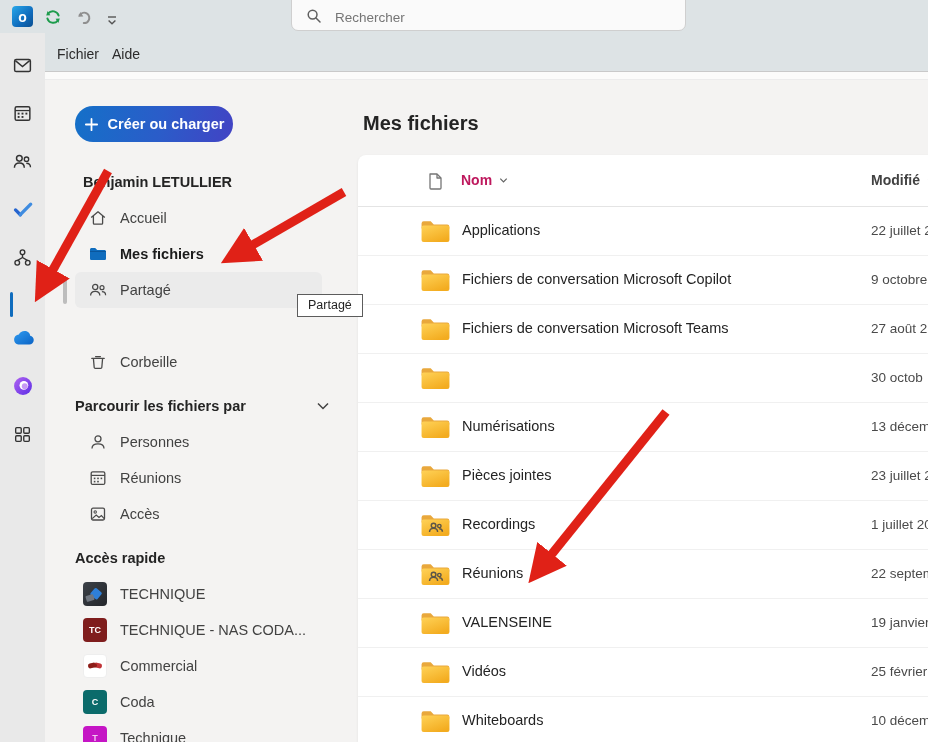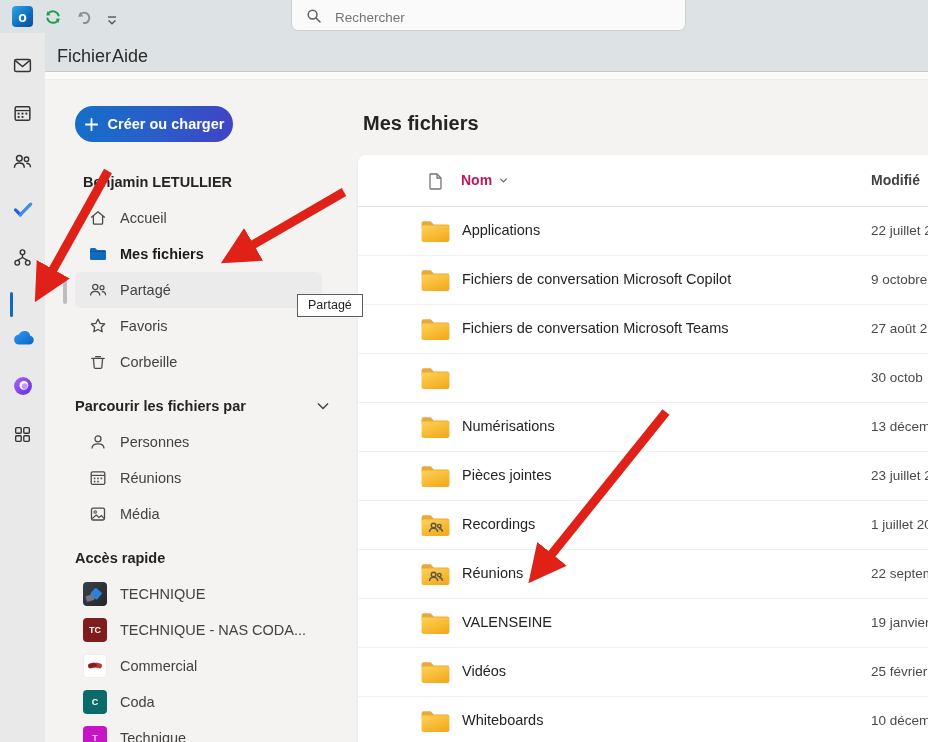--- a/index.html
+++ b/index.html
@@ -9,21 +9,21 @@
   
   .titlebar { position:absolute; left:0; top:0; width:928px; height:71px; background:#dde3e5; }
   .ribbon-strip { position:absolute; left:45px; top:71px; width:883px; height:9px; background:#fbfbfa; border-top:1px solid #c9c9c9; border-bottom:1px solid #ececec; }
   .outlook-logo { position:absolute; left:12px; top:6px; width:21px; height:21px; border-radius:4px;
     background:linear-gradient(135deg,#28a8ea 0%,#0f6cbd 60%,#0a4f91 100%);
     color:#fff; font-weight:bold; font-size:14px; display:flex; align-items:center; justify-content:center; }
   .qat-btn { position:absolute; top:5px; width:24px; height:24px; display:flex; align-items:center; justify-content:center; cursor:pointer; }
   .search-pill { position:absolute; left:291px; top:-9px; width:395px; height:40px; background:#fafafa;
     border:1px solid #cfcfcf; border-radius:7px; display:flex; align-items:flex-end; padding:0 0 5px 13px; }
   .search-pill input { border:none; outline:none; background:transparent; font-size:13.5px; color:#616161; margin-left:12px; width:300px; font-family:inherit; }
-  .menubar-item { position:absolute; top:46px; font-size:18px; color:#2b2b2b; cursor:pointer; }
+  .menubar-item { position:absolute; top:46px; font-size:14px; color:#2b2b2b; cursor:pointer; }
 
   
   .rail { position:absolute; left:0; top:33px; width:45px; height:709px; background:#e9e9e9; }
   .rail-item { position:absolute; left:0; width:45px; height:40px; display:flex; align-items:center; justify-content:center; cursor:pointer; }
   .rail-indicator { position:absolute; left:10px; top:292px; width:3px; height:25px; border-radius:2px; background:#0f6cbd; }
 
   
   .sidebar { position:absolute; left:45px; top:80px; width:313px; height:662px; background:#f4f3f2; }
   .create-btn { position:absolute; left:30px; top:26px; width:158px; height:36px; border:none; border-radius:18px;
     background:linear-gradient(100deg,#1470c8 0%,#2b5cc9 55%,#4243c4 100%); color:#fff; font-size:14.5px; font-weight:bold;
@@ -204,26 +204,20 @@
   <div class="nav-item highlighted" style="top:192px">
     <svg class="icon" width="20" height="20" viewBox="0 0 20 20">
       <circle cx="7.2" cy="7" r="2.6" fill="none" stroke="#4a4a4a" stroke-width="1.3"></circle>
       <path d="M2.6 15.6 C2.6 12.6 4.6 11.4 7.2 11.4 C9.8 11.4 11.8 12.6 11.8 15.6" fill="none" stroke="#4a4a4a" stroke-width="1.3"></path>
       <circle cx="14" cy="7.7" r="2" fill="none" stroke="#4a4a4a" stroke-width="1.2"></circle>
       <path d="M13.9 11.6 C16.1 11.6 17.6 12.9 17.6 15.2" fill="none" stroke="#4a4a4a" stroke-width="1.2"></path>
     </svg>
     <span>Partagé</span>
   </div>
 
-  <div class="nav-item" style="top:228px">
-    <svg class="icon" width="20" height="20" viewBox="0 0 20 20">
-      <path d="M10 3.2 L12.1 7.4 L16.7 8 L13.3 11.2 L14.2 15.8 L10 13.5 L5.8 15.8 L6.7 11.2 L3.3 8 L7.9 7.4 Z" fill="none" stroke="#4a4a4a" stroke-width="1.3" stroke-linejoin="round"></path>
-    </svg>
-    <span>Favoris</span>
-  </div>
 
   <div class="nav-item" style="top:264px">
     <svg class="icon" width="20" height="20" viewBox="0 0 20 20">
       <path d="M7.6 4.6 H12.4 M3.8 6.4 H16.2 M5.4 6.4 L6.2 15.5 a1 1 0 0 0 1 .9 h5.6 a1 1 0 0 0 1-.9 L14.6 6.4" fill="none" stroke="#4a4a4a" stroke-width="1.3" stroke-linecap="round"></path>
     </svg>
     <span>Corbeille</span>
   </div>
 
   <div class="section-title" style="top:318px">
     <span>Parcourir les fichiers par</span>
@@ -254,21 +248,21 @@
     </svg>
     <span>Réunions</span>
   </div>
 
   <div class="nav-item" style="top:416px">
     <svg class="icon" width="20" height="20" viewBox="0 0 20 20">
       <rect x="3.5" y="4.2" width="13" height="11.8" rx="1.5" fill="none" stroke="#4a4a4a" stroke-width="1.3"></rect>
       <circle cx="7.2" cy="8" r="1.2" fill="none" stroke="#4a4a4a" stroke-width="1.1"></circle>
       <path d="M4.2 14.6 L8.2 11 L11 13.5 L13.4 11.6 L16.2 14.6" fill="none" stroke="#4a4a4a" stroke-width="1.2"></path>
     </svg>
-    <span>Média</span>
+    <span>Accès</span>
   </div>
 
   <div class="section-title" style="top:470px">
     <span>Accès rapide</span>
   </div>
 
   <div class="qa-item" style="top:496px">
     <span class="qa-badge" style="background:linear-gradient(135deg,#3c4148,#23262b)">
       <svg class="icon" width="24" height="24" viewBox="0 0 24 24">
           <rect x="9" y="7" width="9" height="9" rx="1.5" transform="rotate(40 13 11)" fill="#2e7fd8"></rect>

